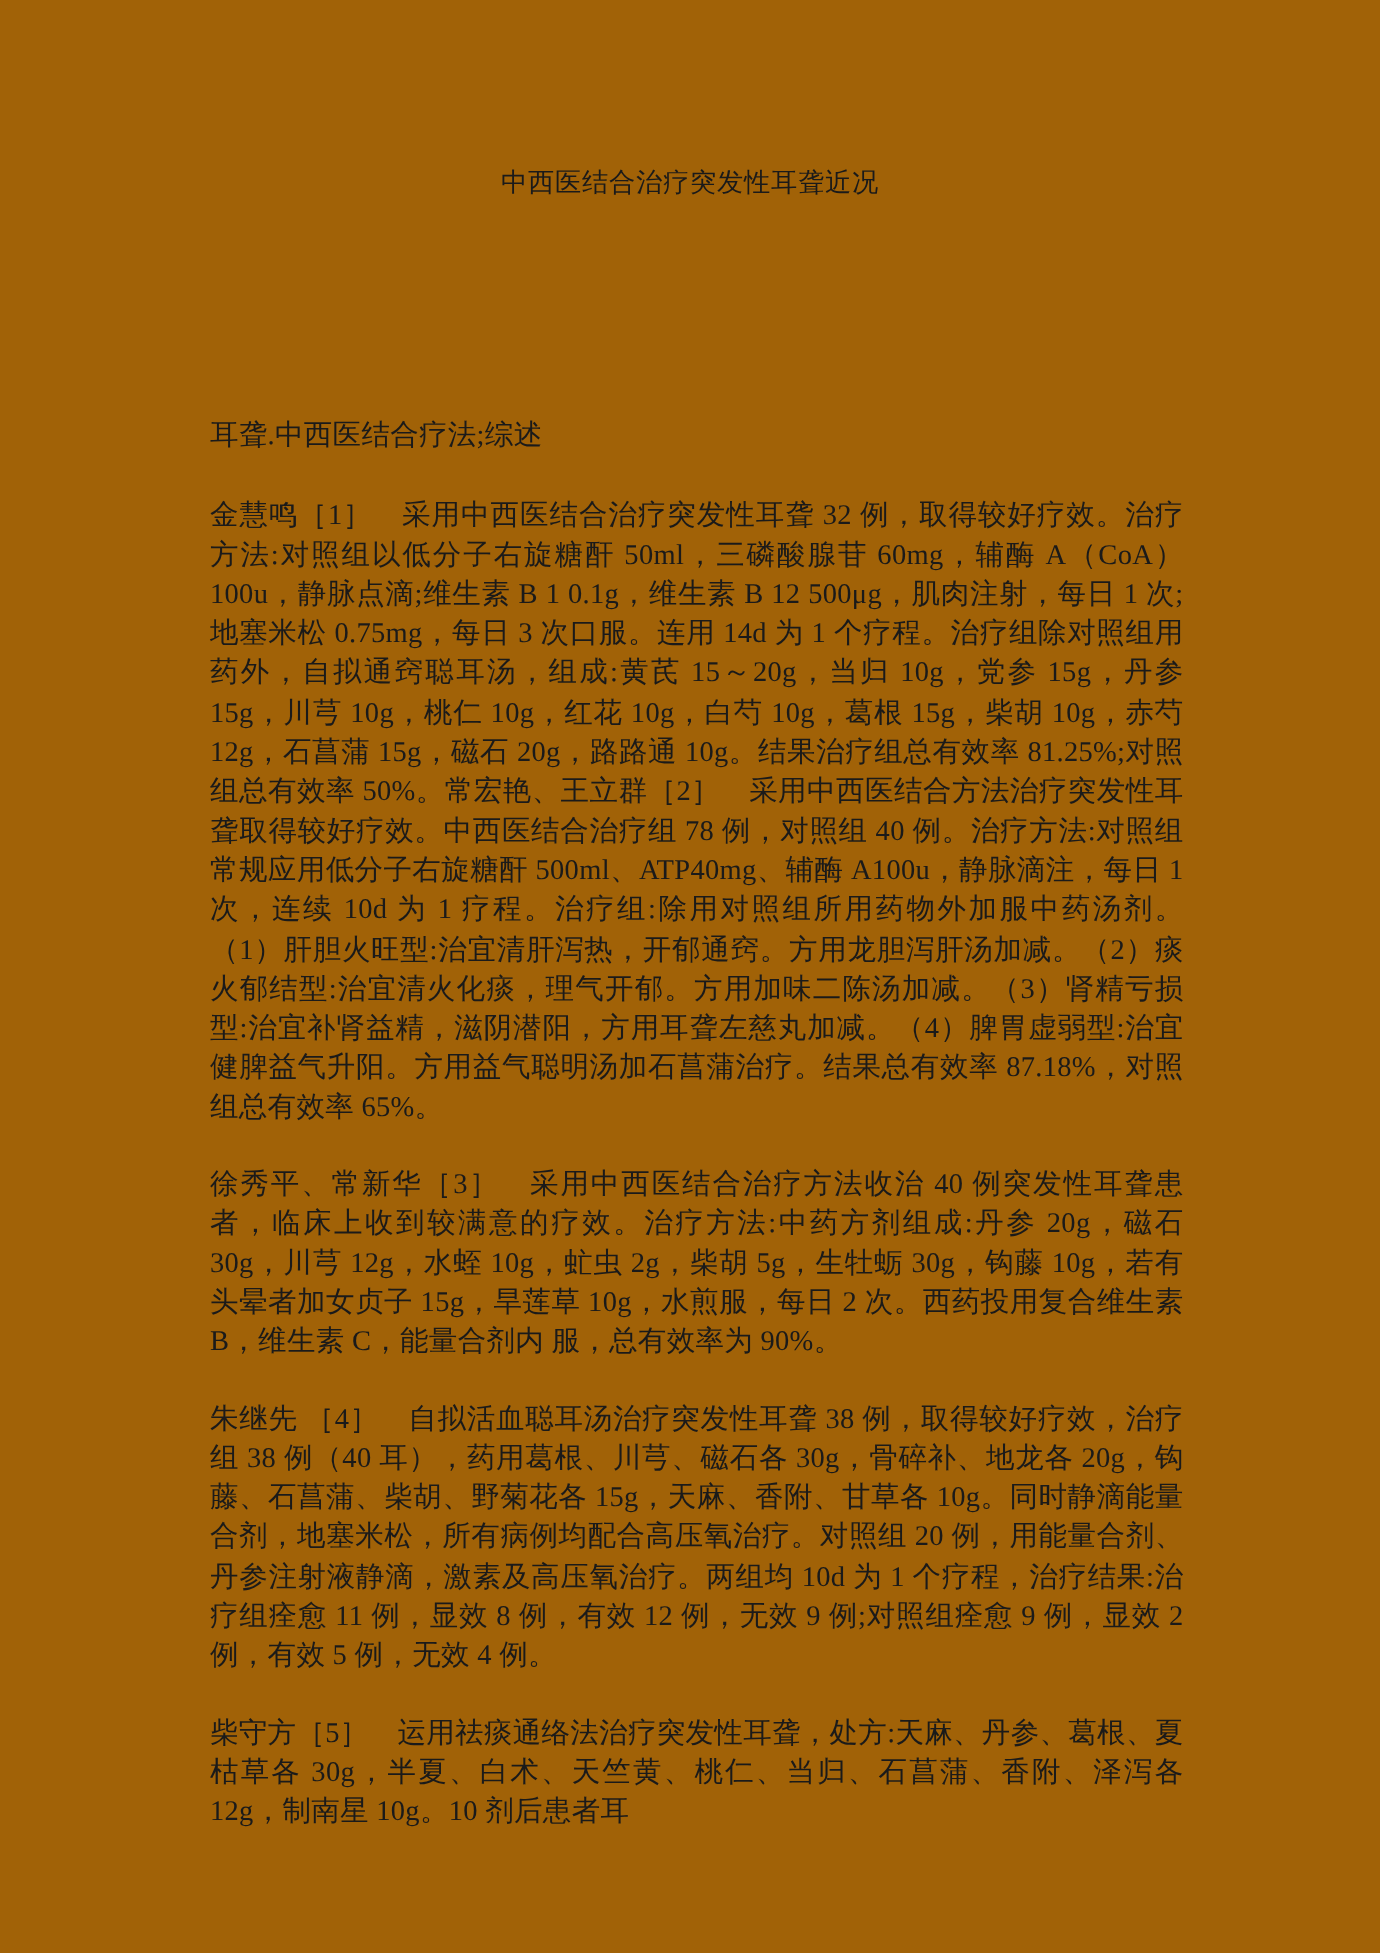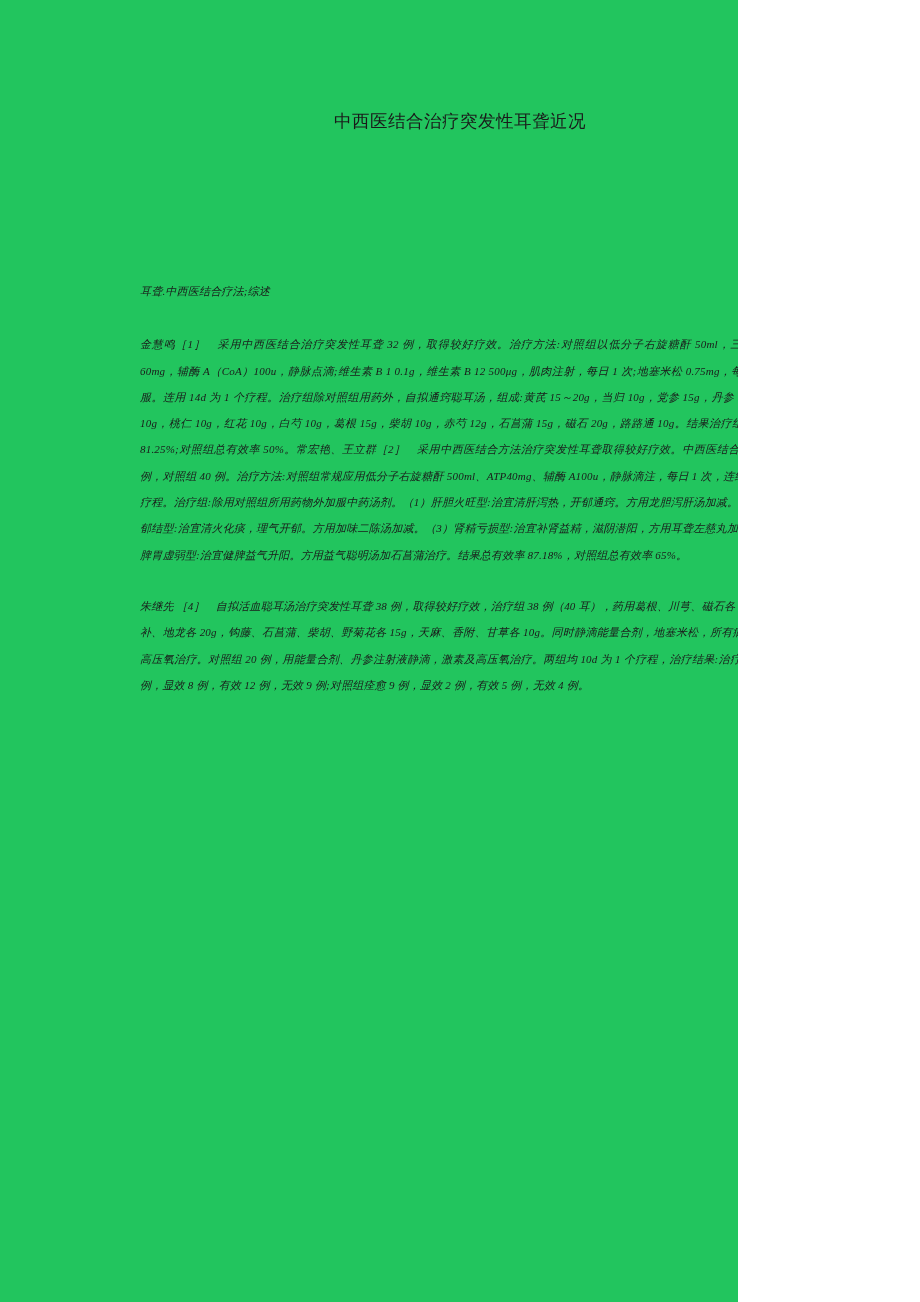--- a/index.html
+++ b/index.html
@@ -2,23 +2,23 @@
 <html><head>
 <meta charset="utf-8">
 <style>
   html, body {
     margin: 0;
     padding: 0;
     background: #ffffff;
   }
   .page {
     position: relative;
-    width: 738px;
+    width: 920px;
     height: 1302px;
-    background: #22c55e;
+    background: #a16207;
     overflow: hidden;
     font-family: "Liberation Serif", "DejaVu Serif", serif;
     color: #1a1a1a;
   }
   .doc-title {
     position: absolute;
     top: 110px;
     left: 135px;
     width: 650px;
     margin: 0;
@@ -26,26 +26,25 @@
     font-size: 17.5px;
     font-weight: 400;
     line-height: 22px;
     letter-spacing: 0.5px;
   }
   .body-text {
     position: absolute;
     top: 278px;
     left: 140px;
     width: 649px;
-    font-size: 11px;
+    font-size: 19px;
     line-height: 26.3px;
     text-align: justify;
     text-justify: inter-ideograph;
     letter-spacing: 0.2px;
-    font-style: italic;
   }
   .body-text p {
     margin: 0 0 25px 0;
   }
   .body-text p.keywords-line {
     margin-bottom: 27px;
     text-align: left;
   }
 </style>
 </head>
@@ -55,19 +54,21 @@
 
   <h1 class="doc-title">中西医结合治疗突发性耳聋近况</h1>
 
   <div class="body-text">
 
     <p class="keywords-line">耳聋.中西医结合疗法;综述</p>
 
 
     <p>金慧鸣［1］　采用中西医结合治疗突发性耳聋 32 例，取得较好疗效。治疗方法:对照组以低分子右旋糖酐 50ml，三磷酸腺苷 60mg，辅酶 A（CoA）100u，静脉点滴;维生素 B 1 0.1g，维生素 B 12 500μg，肌肉注射，每日 1 次;地塞米松 0.75mg，每日 3 次口服。连用 14d 为 1 个疗程。治疗组除对照组用药外，自拟通窍聪耳汤，组成:黄芪 15～20g，当归 10g，党参 15g，丹参 15g，川芎 10g，桃仁 10g，红花 10g，白芍 10g，葛根 15g，柴胡 10g，赤芍 12g，石菖蒲 15g，磁石 20g，路路通 10g。结果治疗组总有效率 81.25%;对照组总有效率 50%。常宏艳、王立群［2］　采用中西医结合方法治疗突发性耳聋取得较好疗效。中西医结合治疗组 78 例，对照组 40 例。治疗方法:对照组常规应用低分子右旋糖酐 500ml、ATP40mg、辅酶 A100u，静脉滴注，每日 1 次，连续 10d 为 1 疗程。治疗组:除用对照组所用药物外加服中药汤剂。（1）肝胆火旺型:治宜清肝泻热，开郁通窍。方用龙胆泻肝汤加减。（2）痰火郁结型:治宜清火化痰，理气开郁。方用加味二陈汤加减。（3）肾精亏损型:治宜补肾益精，滋阴潜阳，方用耳聋左慈丸加减。（4）脾胃虚弱型:治宜健脾益气升阳。方用益气聪明汤加石菖蒲治疗。结果总有效率 87.18%，对照组总有效率 65%。</p>
 
+    <p>徐秀平、常新华［3］　采用中西医结合治疗方法收治 40 例突发性耳聋患者，临床上收到较满意的疗效。治疗方法:中药方剂组成:丹参 20g，磁石 30g，川芎 12g，水蛭 10g，虻虫 2g，柴胡 5g，生牡蛎 30g，钩藤 10g，若有头晕者加女贞子 15g，旱莲草 10g，水煎服，每日 2 次。西药投用复合维生素 B，维生素 C，能量合剂内 服，总有效率为 90%。</p>
 
     <p>朱继先 ［4］　自拟活血聪耳汤治疗突发性耳聋 38 例，取得较好疗效，治疗组 38 例（40 耳），药用葛根、川芎、磁石各 30g，骨碎补、地龙各 20g，钩藤、石菖蒲、柴胡、野菊花各 15g，天麻、香附、甘草各 10g。同时静滴能量合剂，地塞米松，所有病例均配合高压氧治疗。对照组 20 例，用能量合剂、丹参注射液静滴，激素及高压氧治疗。两组均 10d 为 1 个疗程，治疗结果:治疗组痊愈 11 例，显效 8 例，有效 12 例，无效 9 例;对照组痊愈 9 例，显效 2 例，有效 5 例，无效 4 例。</p>
 
+    <p>柴守方［5］　运用祛痰通络法治疗突发性耳聋，处方:天麻、丹参、葛根、夏枯草各 30g，半夏、白术、天竺黄、桃仁、当归、石菖蒲、香附、泽泻各 12g，制南星 10g。10 剂后患者耳</p>
 
   </div>
 
 </div>
 
 </body></html>

